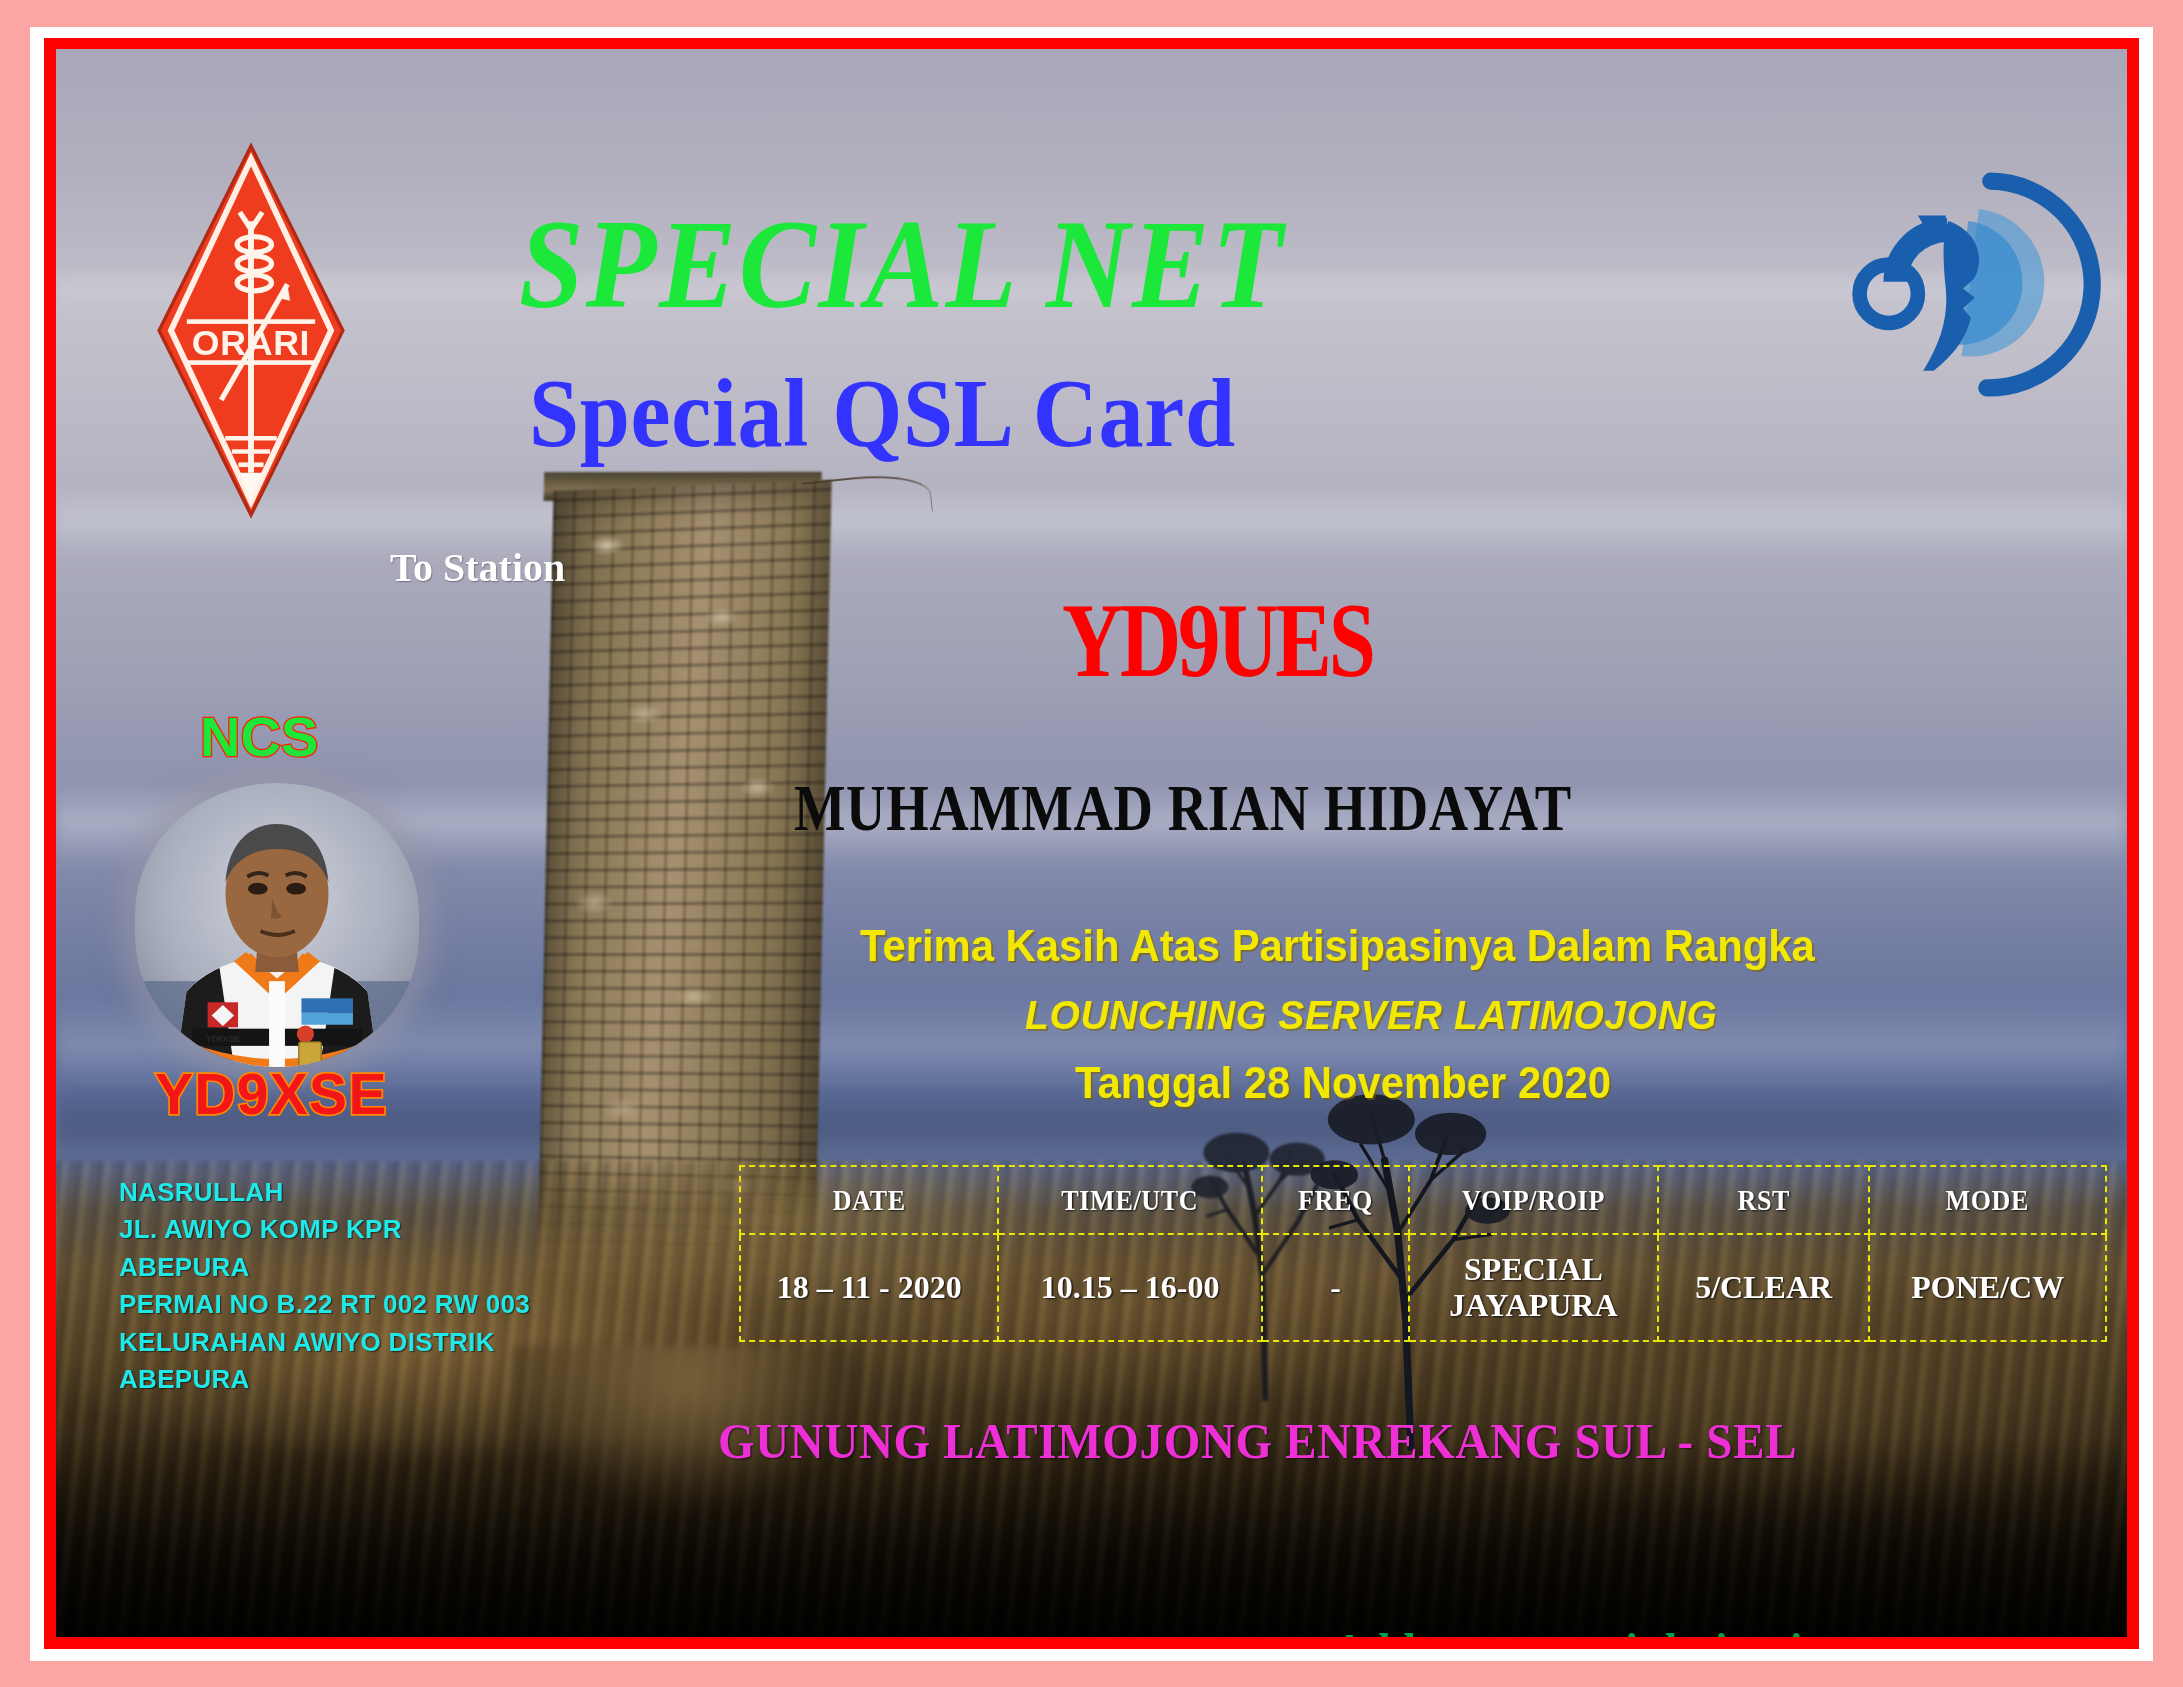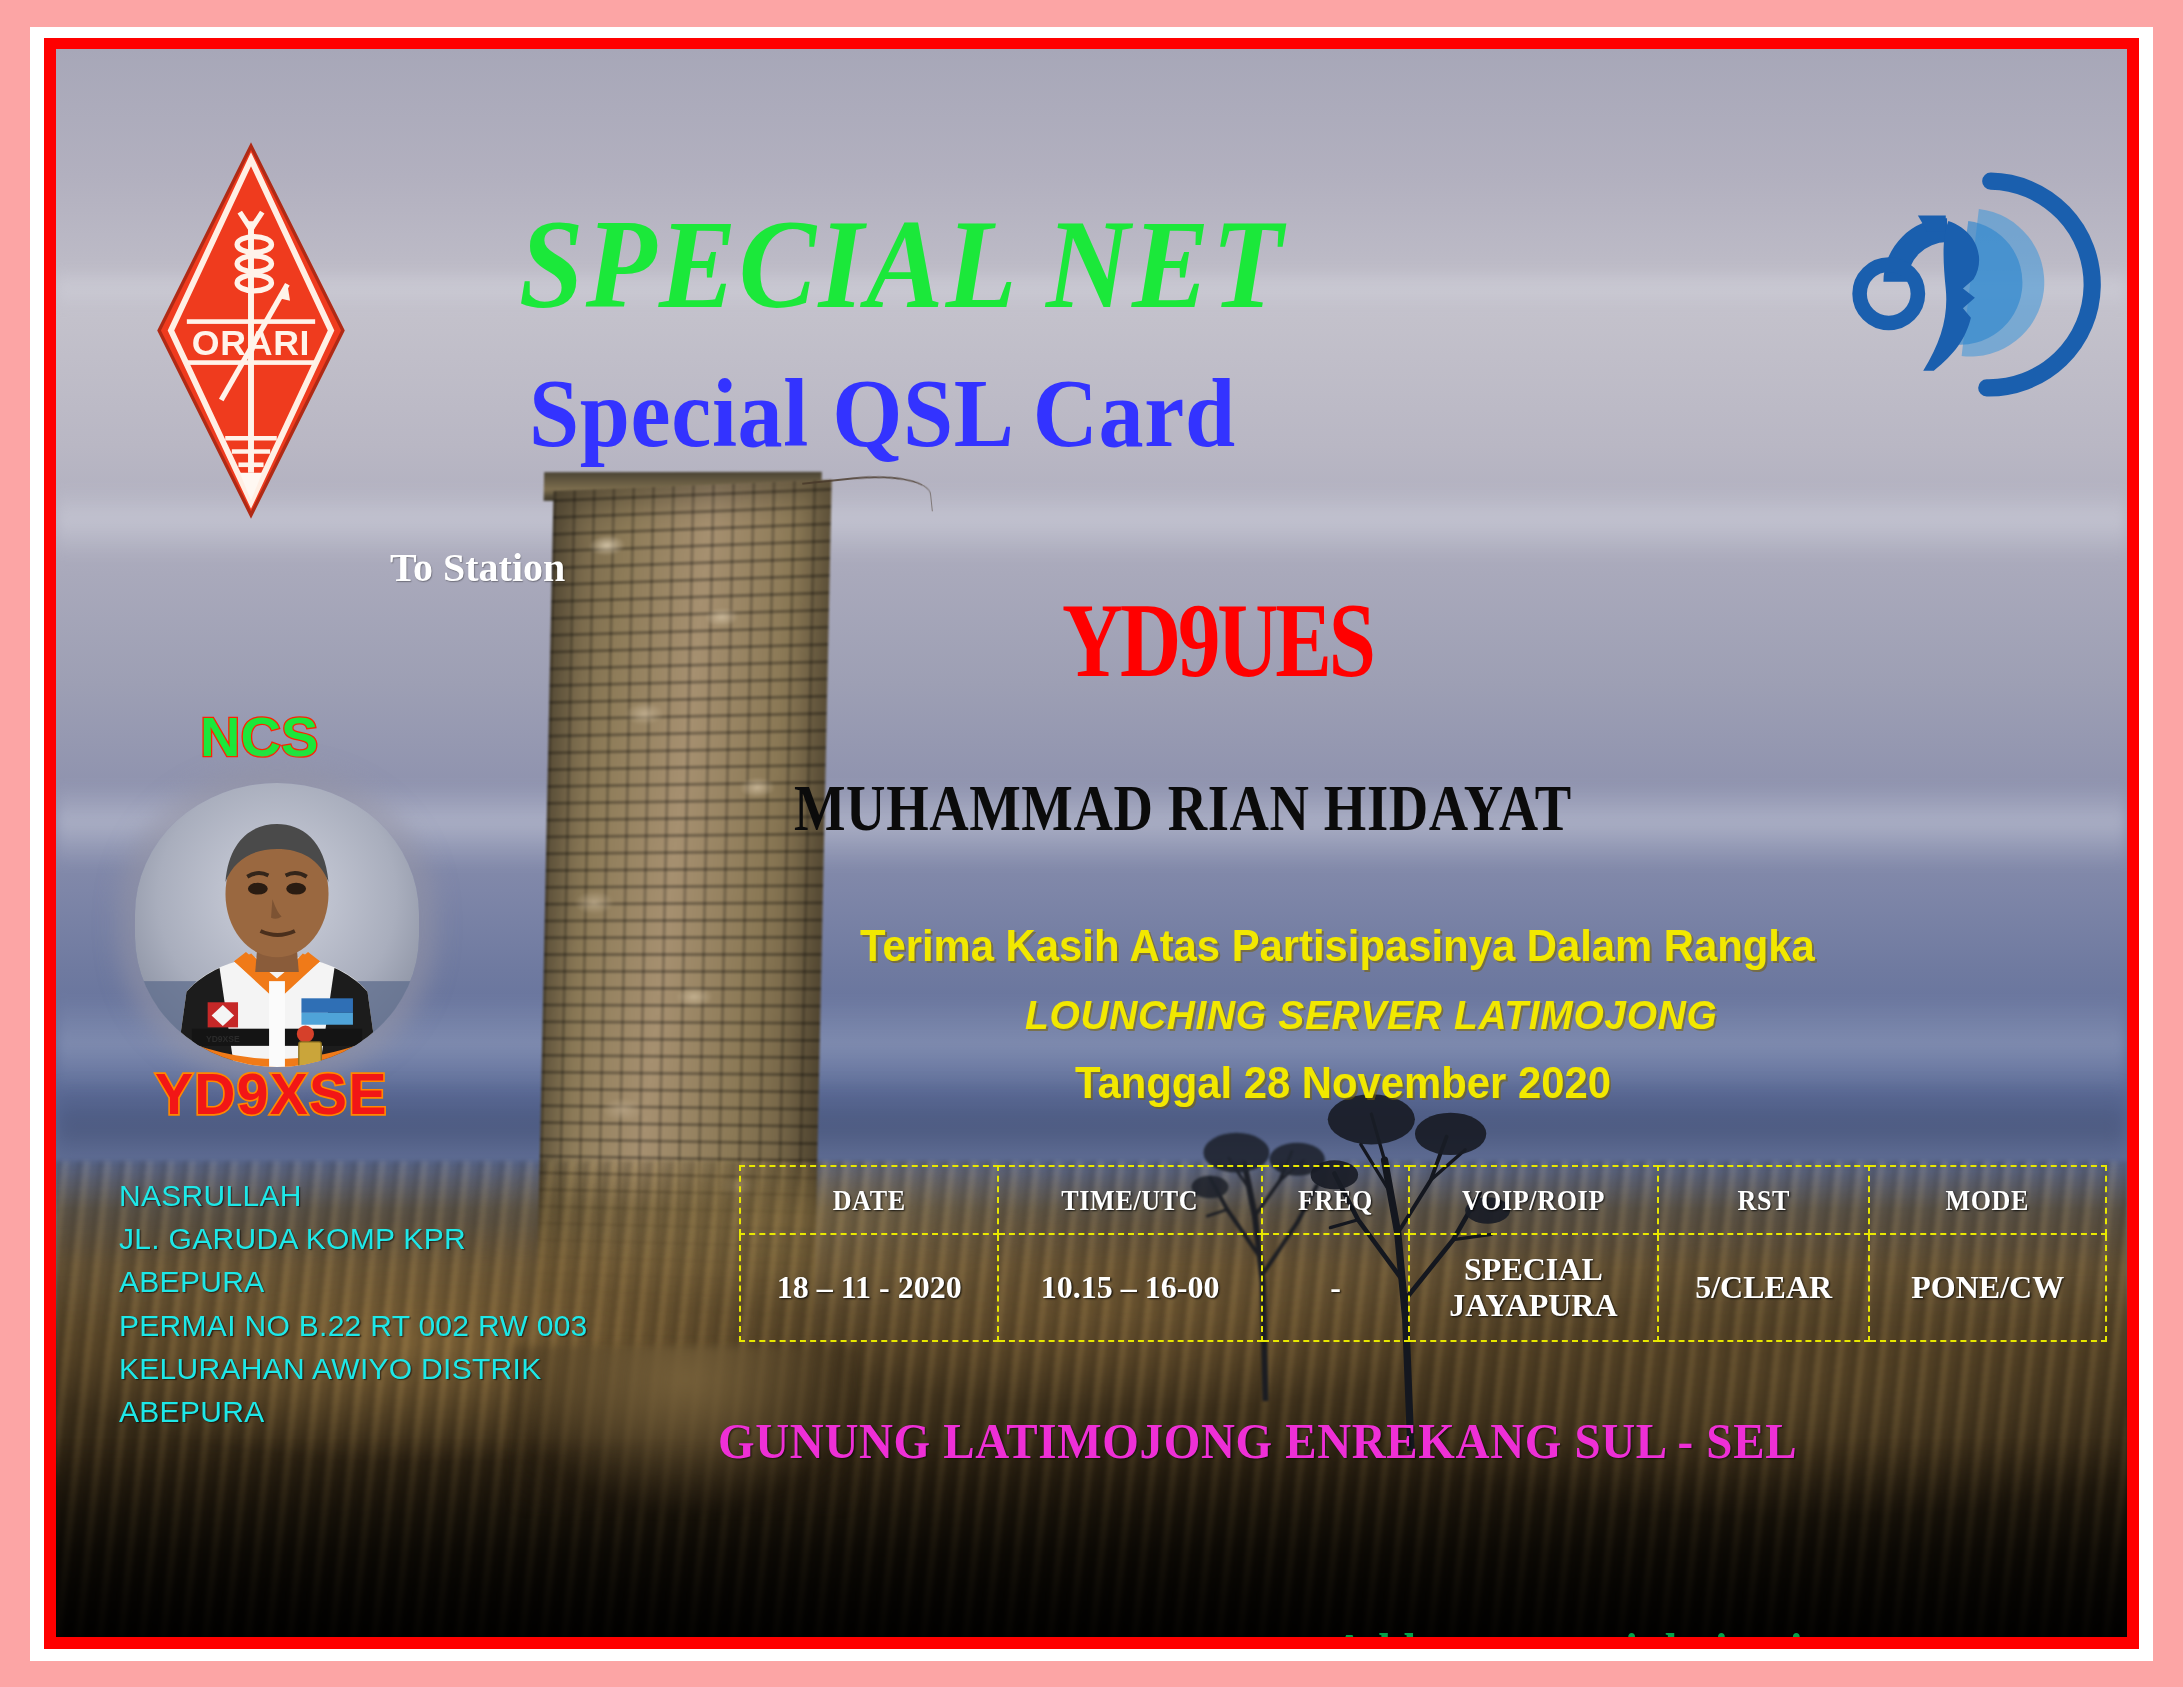--- a/index.html
+++ b/index.html
@@ -148,21 +148,21 @@
   .opphoto{position:absolute;left:79px;top:734px;width:284px;height:284px;
     border-radius:50%/46%;overflow:hidden;
     box-shadow:0 0 22.5px 17px rgba(150,150,165,.55);}
   .opphoto svg{width:100%;height:100%;display:block;}
   .t-yd9xse{left:99px;top:1012px;font-size:57px;font-weight:bold;color:#F21616;
     font-family:"Liberation Sans",sans-serif;
     -webkit-text-stroke:3.3px #FF8800;paint-order:stroke fill;letter-spacing:1.3px;}
 
   
   .addr{position:absolute;left:63px;top:1125px;font-family:"Liberation Sans",sans-serif;
-    font-size:30px;font-weight:normal;color:#1EE8E8;line-height:1.44;letter-spacing:0.3px;
+    font-size:26px;font-weight:bold;color:#1EE8E8;line-height:1.44;letter-spacing:0.3px;
     text-shadow:1.3px 1.3px 1.3px rgba(0,0,0,.55);}
 
   
   .qtable{position:absolute;left:683px;top:1116px;width:1368px;height:173px;
     border:2px dashed #E8E800;border-collapse:collapse;table-layout:fixed;}
   .qtable td,.qtable th{border:2px dashed #E8E800;color:#fff;text-align:center;
     font-family:"Liberation Serif",serif;font-weight:bold;
     text-shadow:1.3px 1.3px 2px rgba(0,0,0,.75);padding:0;}
   .qtable th{font-size:29px;height:66px;letter-spacing:0.7px;transform:scaleX(.9);}
   .qtable td{font-size:32px;height:105px;line-height:1.12;}
@@ -338,21 +338,21 @@
         <path d="M170 142 q16 -10 32 -2" stroke="#33251a" stroke-width="6" fill="none"></path>
         <path d="M228 140 q16 -8 32 2" stroke="#33251a" stroke-width="6" fill="none"></path>
         <path d="M208 176 q8 22 14 26 q-8 6 -16 2" fill="#7d5333"></path>
         <path d="M190 224 q26 12 52 0" stroke="#4a2f1c" stroke-width="6" fill="none"></path>
       </svg>
     </div>
     <div class="abs t-yd9xse">YD9XSE</div>
 
     <div class="addr">
       <div>NASRULLAH</div>
-      <div>JL. GARUDA KOMP KPR</div>
+      <div>JL. AWIYO KOMP KPR</div>
       <div>ABEPURA</div>
       <div>PERMAI NO B.22 RT 002 RW 003</div>
       <div>KELURAHAN AWIYO DISTRIK</div>
       <div>ABEPURA</div>
     </div>
 
     <table class="qtable">
       <thead>
         <tr>
           <th class="c-date">DATE</th>

